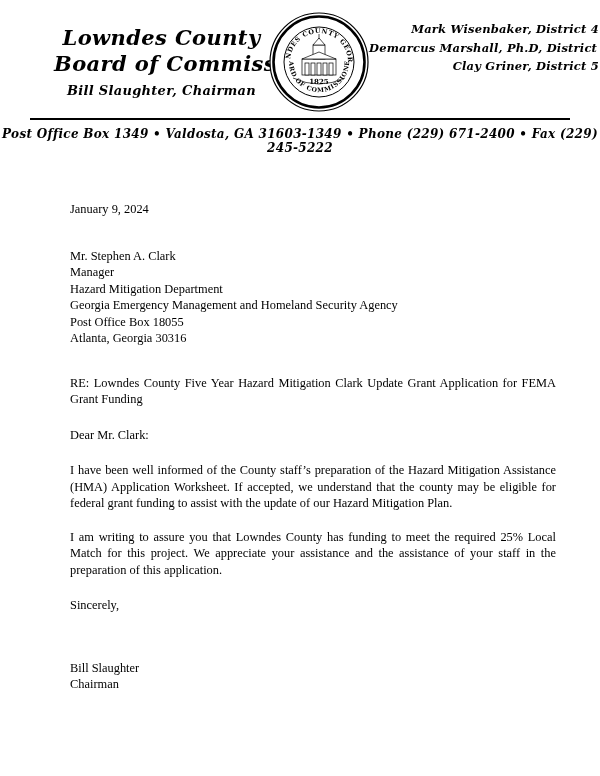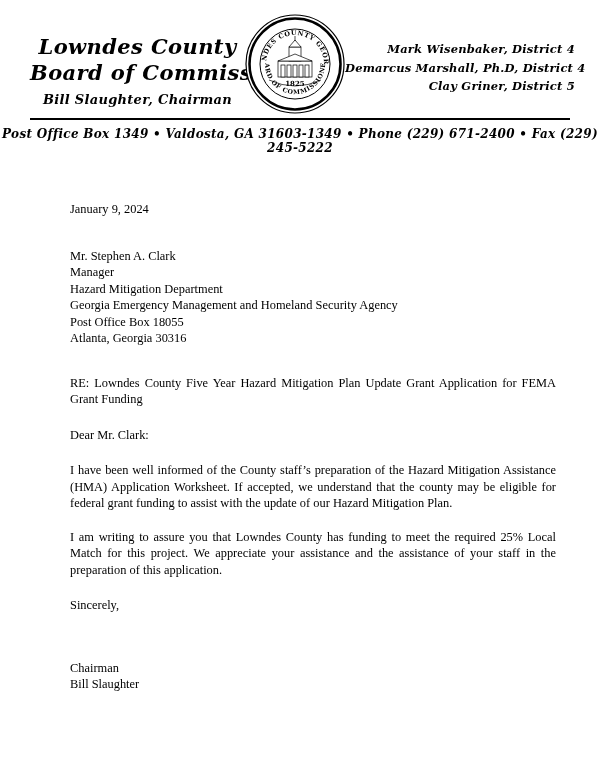--- a/index.html
+++ b/index.html
@@ -25,23 +25,24 @@
 
   
   .letterhead {
     position: relative;
     padding: 12px 30px 0 30px;
     height: 116px;
     box-sizing: border-box;
   }
   .lh-grid {
     display: flex;
-    align-items: center;
+    align-items: flex-start;
     justify-content: space-between;
     height: 104px;
+    margin-left: 24px;
   }
   .lh-left {
     width: 215px;
     padding-top: 14px;
     text-align: center;
     font-family: "DejaVu Serif", serif;
   }
   .lh-left .org1 {
     font-size: 21px;
     font-style: italic;
@@ -202,37 +203,37 @@
       <div class="addr-line">Mr. Stephen A. Clark</div>
       <div class="addr-line">Manager</div>
       <div class="addr-line">Hazard Mitigation Department</div>
       <div class="addr-line">Georgia Emergency Management and Homeland Security Agency</div>
       <div class="addr-line">Post Office Box 18055</div>
       <div class="addr-line">Atlanta, Georgia 30316</div>
     </div>
 
     <div class="block-gap"></div>
 
-    <p class="para re">RE: Lowndes County Five Year Hazard Mitigation Plan Update Grant Application for FEMA Grant Funding</p>
+    <p class="para re">RE: Lowndes County Five Year Hazard Mitigation Clark Update Grant Application for FEMA Grant Funding</p>
 
     <div class="gap-md"></div>
 
     <div class="salutation">Dear Mr. Clark:</div>
 
     <div class="gap-md"></div>
 
     <p class="para">I have been well informed of the County staff’s preparation of the Hazard Mitigation Assistance (HMA) Application Worksheet.  If accepted, we understand that the county may be eligible for federal grant funding to assist with the update of our Hazard Mitigation Plan.</p>
 
     <div class="gap-sm"></div>
 
     <p class="para">I am writing to assure you that Lowndes County has funding to meet the required 25% Local Match for this project.   We appreciate your assistance and the assistance of your staff in the preparation of this application.</p>
 
     <div class="gap-md"></div>
 
     <div>Sincerely,</div>
 
     <div class="sig-gap"></div>
 
+    <div class="signer">Bill Slaughter</div>
     <div class="signer">Chairman</div>
-    <div class="signer">Bill Slaughter</div>
 
   </div>
 </div>
 
 </body></html>

